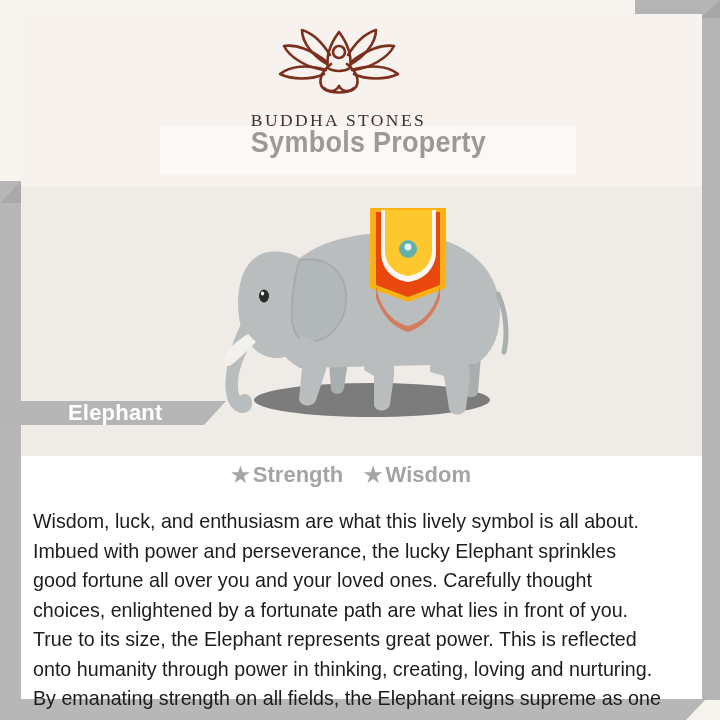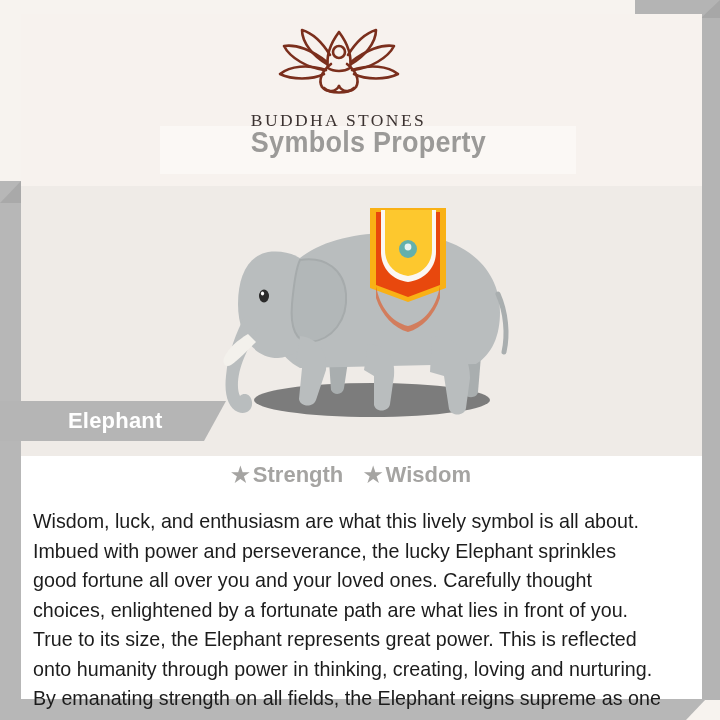--- a/index.html
+++ b/index.html
@@ -152,21 +152,21 @@
     width: 702px;
     height: 270px;
   }
 
   
   .name-banner {
     position: absolute;
     left: 0;
     top: 401px;
     width: 226px;
-    height: 40px;
+    height: 24px;
     background: #b5b5b5;
     clip-path: polygon(0 0, 100% 0, calc(100% - 22px) 100%, 0 100%);
     display: flex;
     align-items: center;
   }
   .name-text {
     margin-left: 68px;
     font-family: "Liberation Sans Narrow", "Liberation Sans", sans-serif;
     font-size: 22px;
     font-weight: bold;

